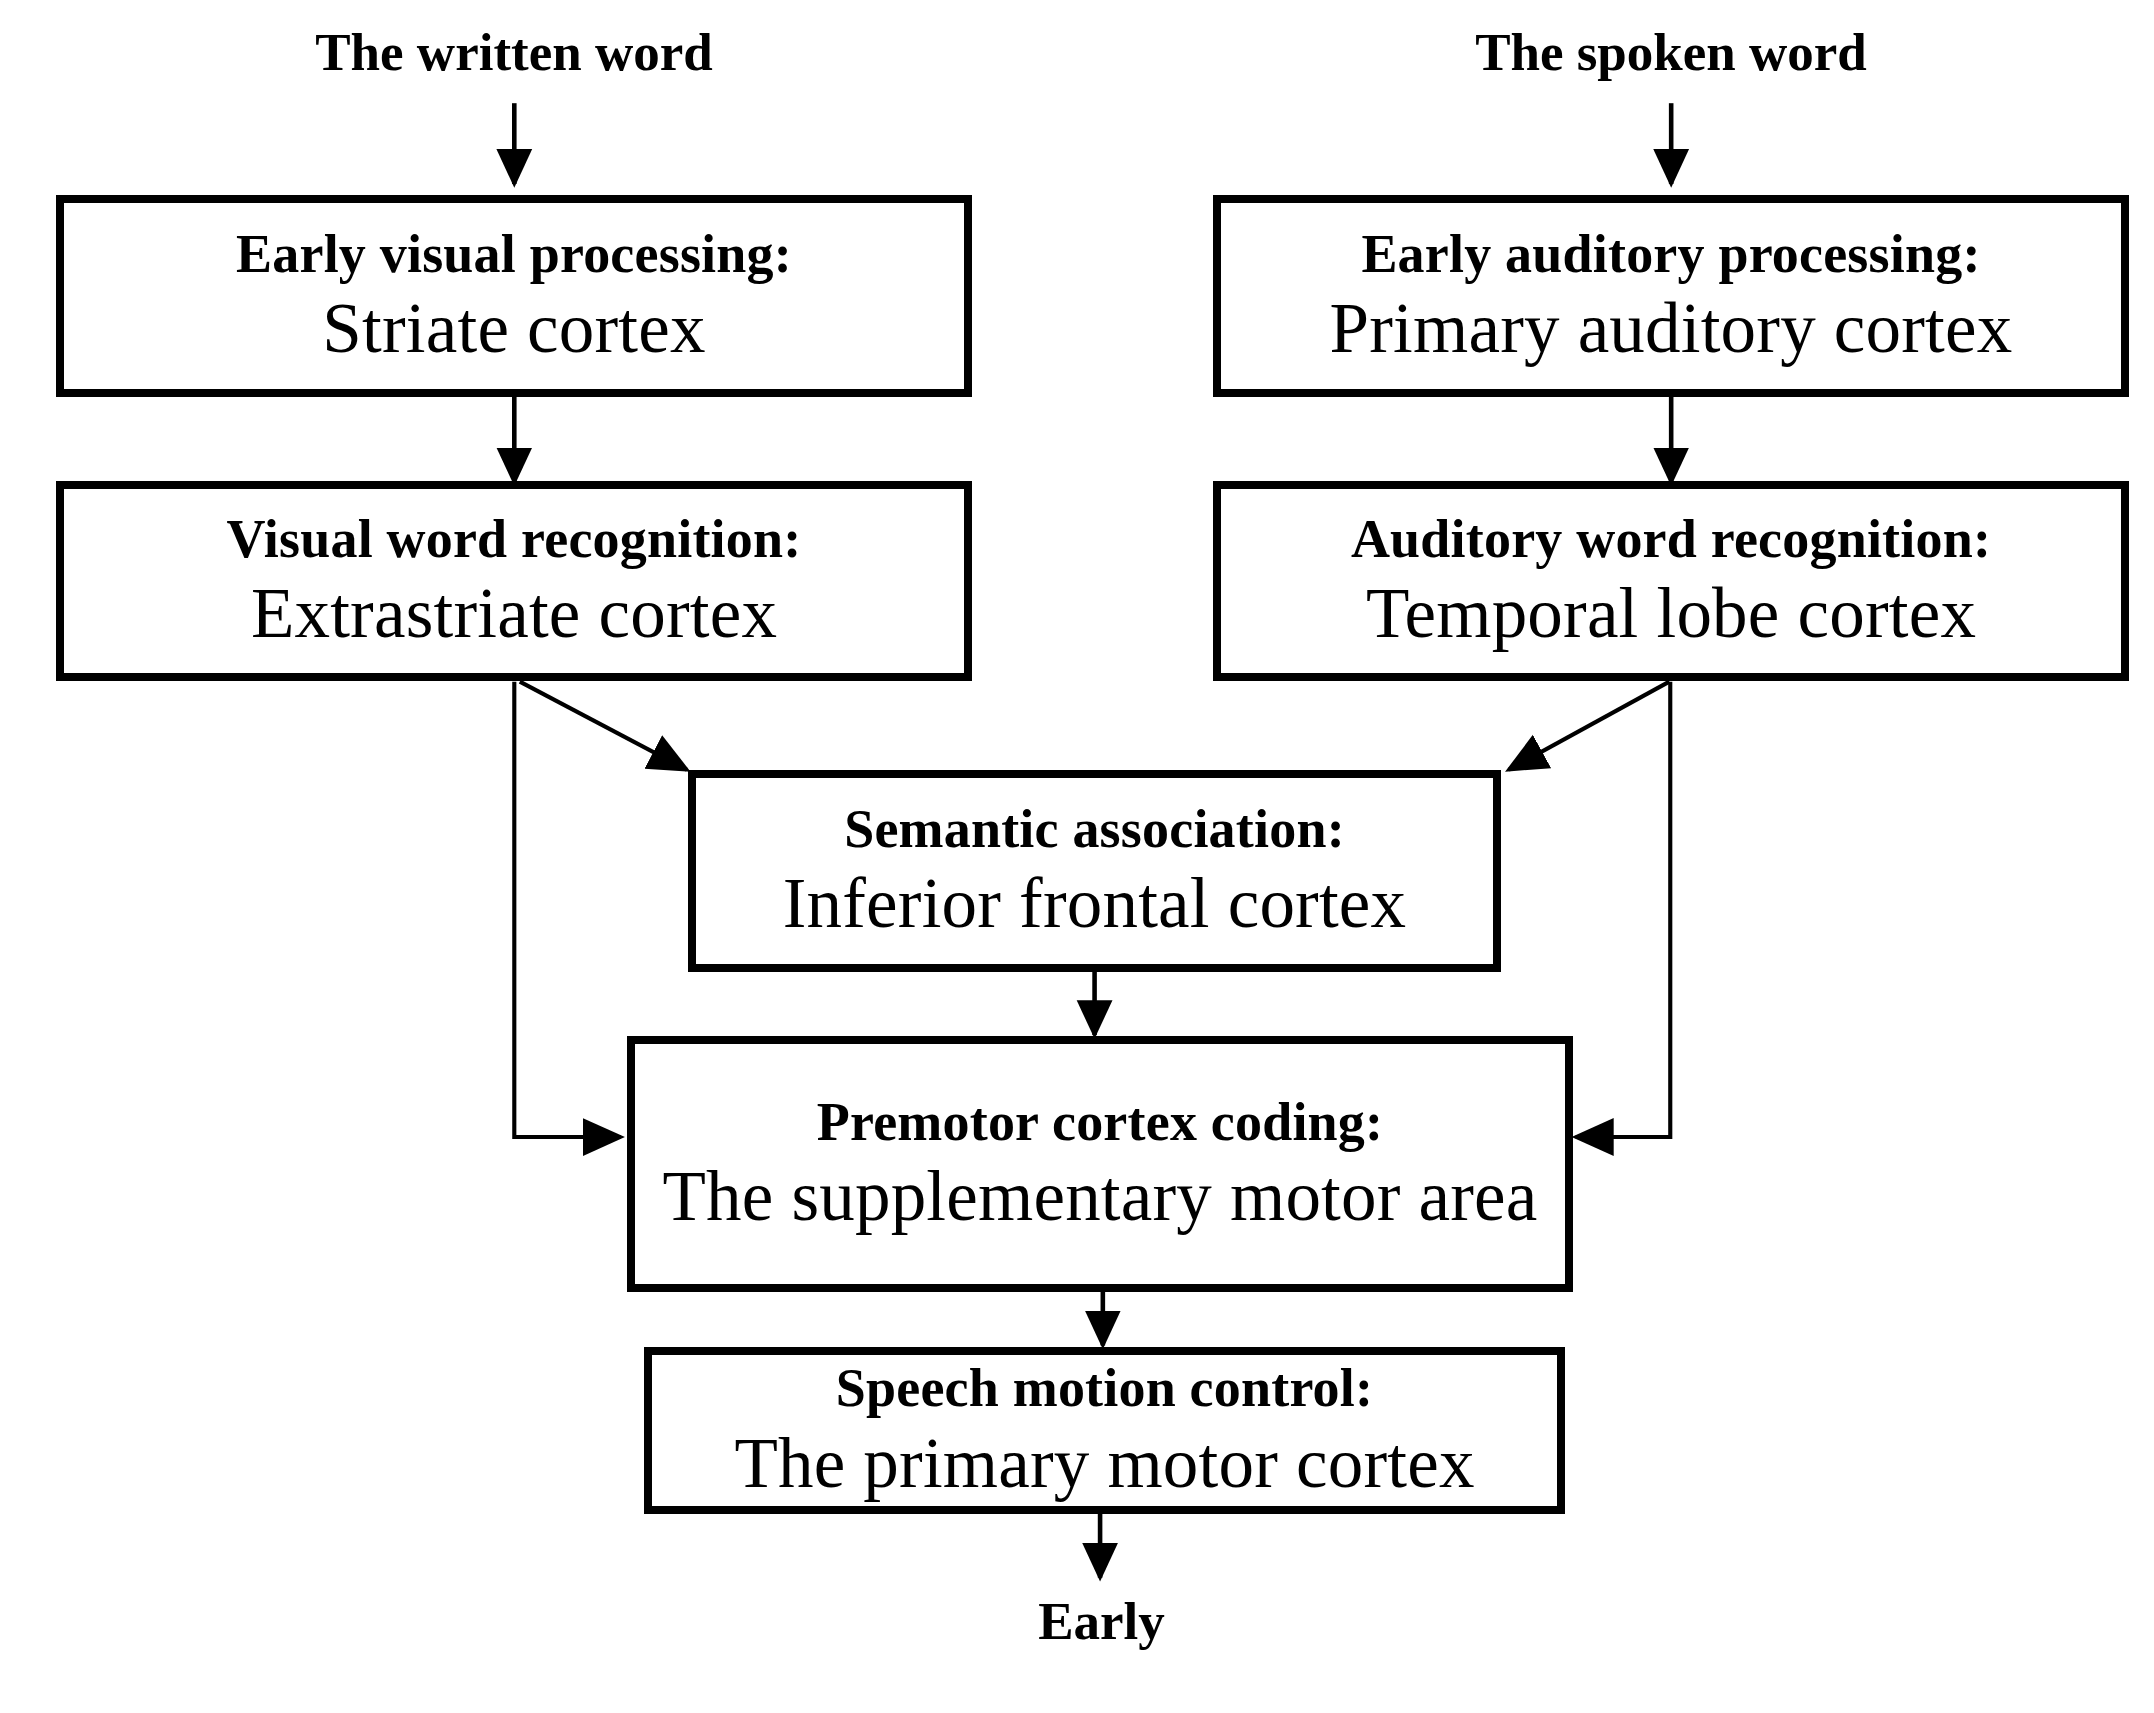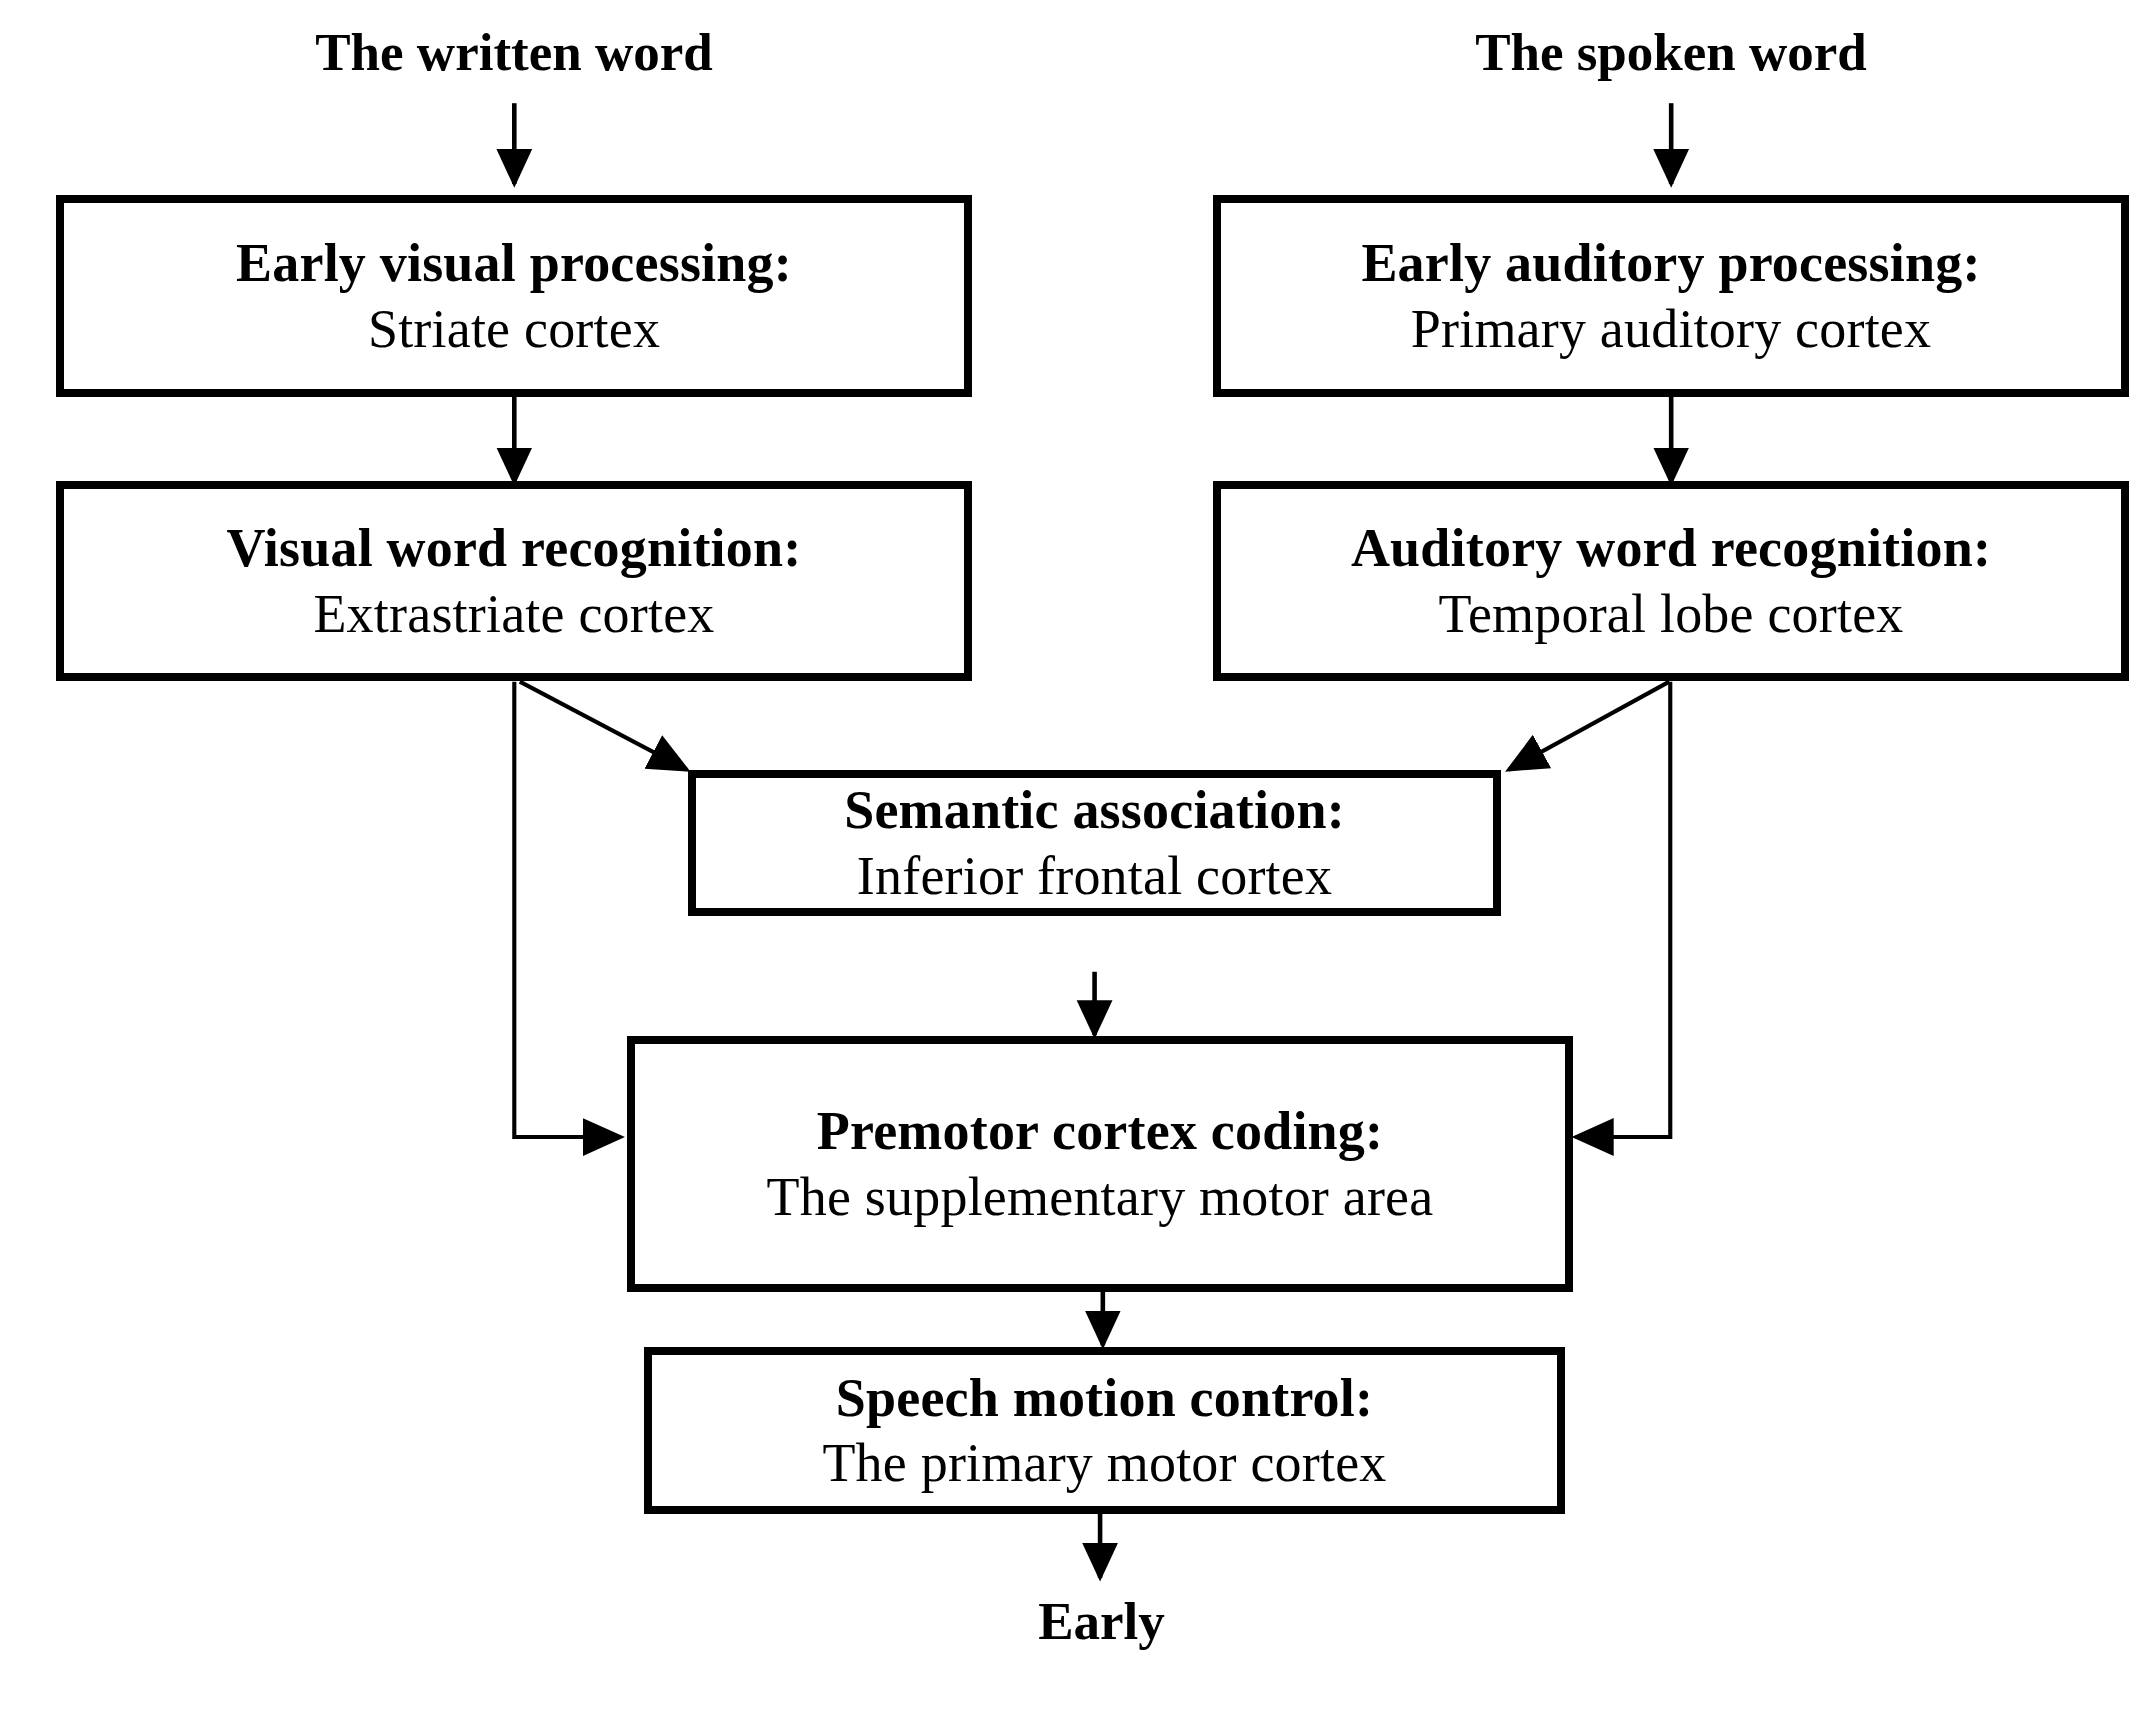--- a/index.html
+++ b/index.html
@@ -39,21 +39,21 @@
   }
   .node-title {
     font-weight: bold;
     font-size: 54px;
     line-height: 1.08;
     white-space: nowrap;
     letter-spacing: 0.2px;
   }
   .node-sub {
     font-weight: normal;
-    font-size: 54px;
+    font-size: 71px;
     line-height: 1.08;
     white-space: nowrap;
     margin-top: 7.3px;
     letter-spacing: 0.2px;
   }
   .edges {
     position: absolute;
     left: 0;
     top: 0;
     width: 2154px;
@@ -116,21 +116,21 @@
   <div class="node-box" style="left:1189px; top:481px; width:916px; height:200px;">
     <div class="node-title">Auditory word recognition:</div>
     <div class="node-sub">Temporal lobe cortex</div>
   </div>
 
   <div class="node-box" style="left:32px; top:481px; width:916px; height:200px;">
     <div class="node-title">Visual word recognition:</div>
     <div class="node-sub">Extrastriate cortex</div>
   </div>
 
-  <div class="node-box" style="left:664px; top:770px; width:813px; height:146px;">
+  <div class="node-box" style="left:664px; top:770px; width:813px; height:202px;">
     <div class="node-title">Semantic association:</div>
     <div class="node-sub">Inferior frontal cortex</div>
   </div>
 
   <div class="node-box" style="left:603px; top:1036px; width:946px; height:256px;">
     <div class="node-title">Premotor cortex coding:</div>
     <div class="node-sub">The supplementary motor area</div>
   </div>
 
   <div class="node-box" style="left:620px; top:1347px; width:921px; height:167px;text-align:center;">

